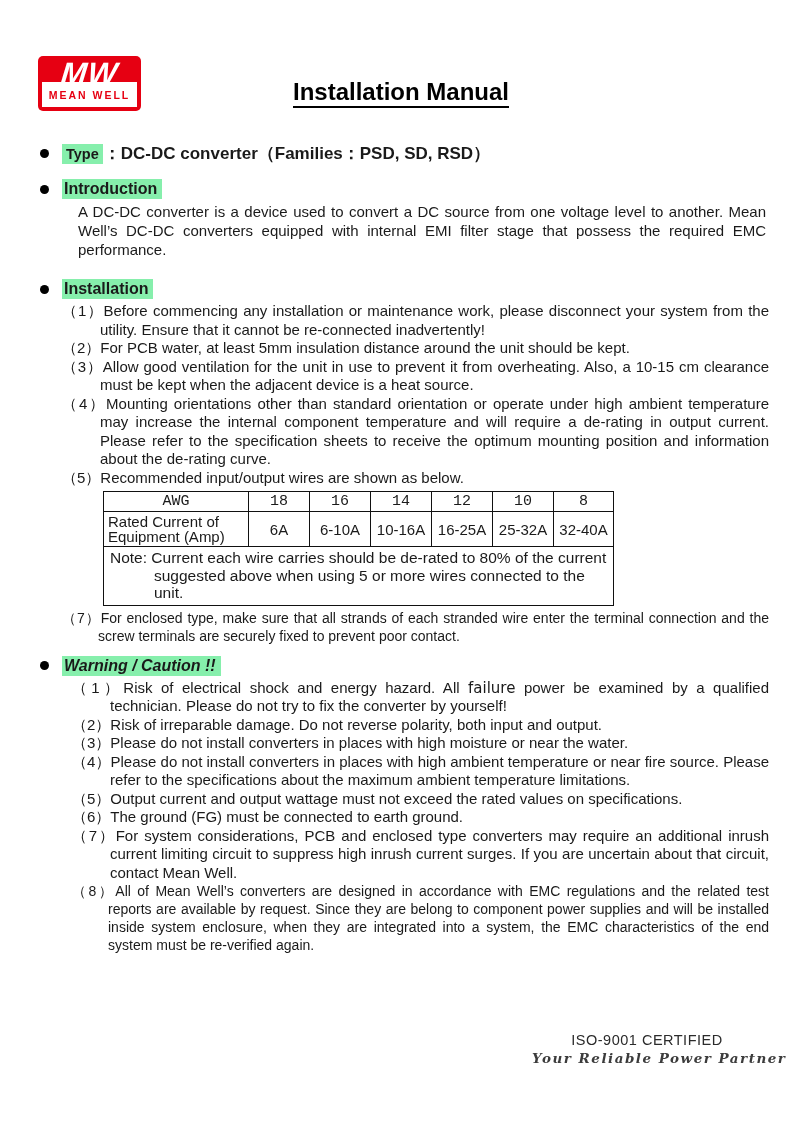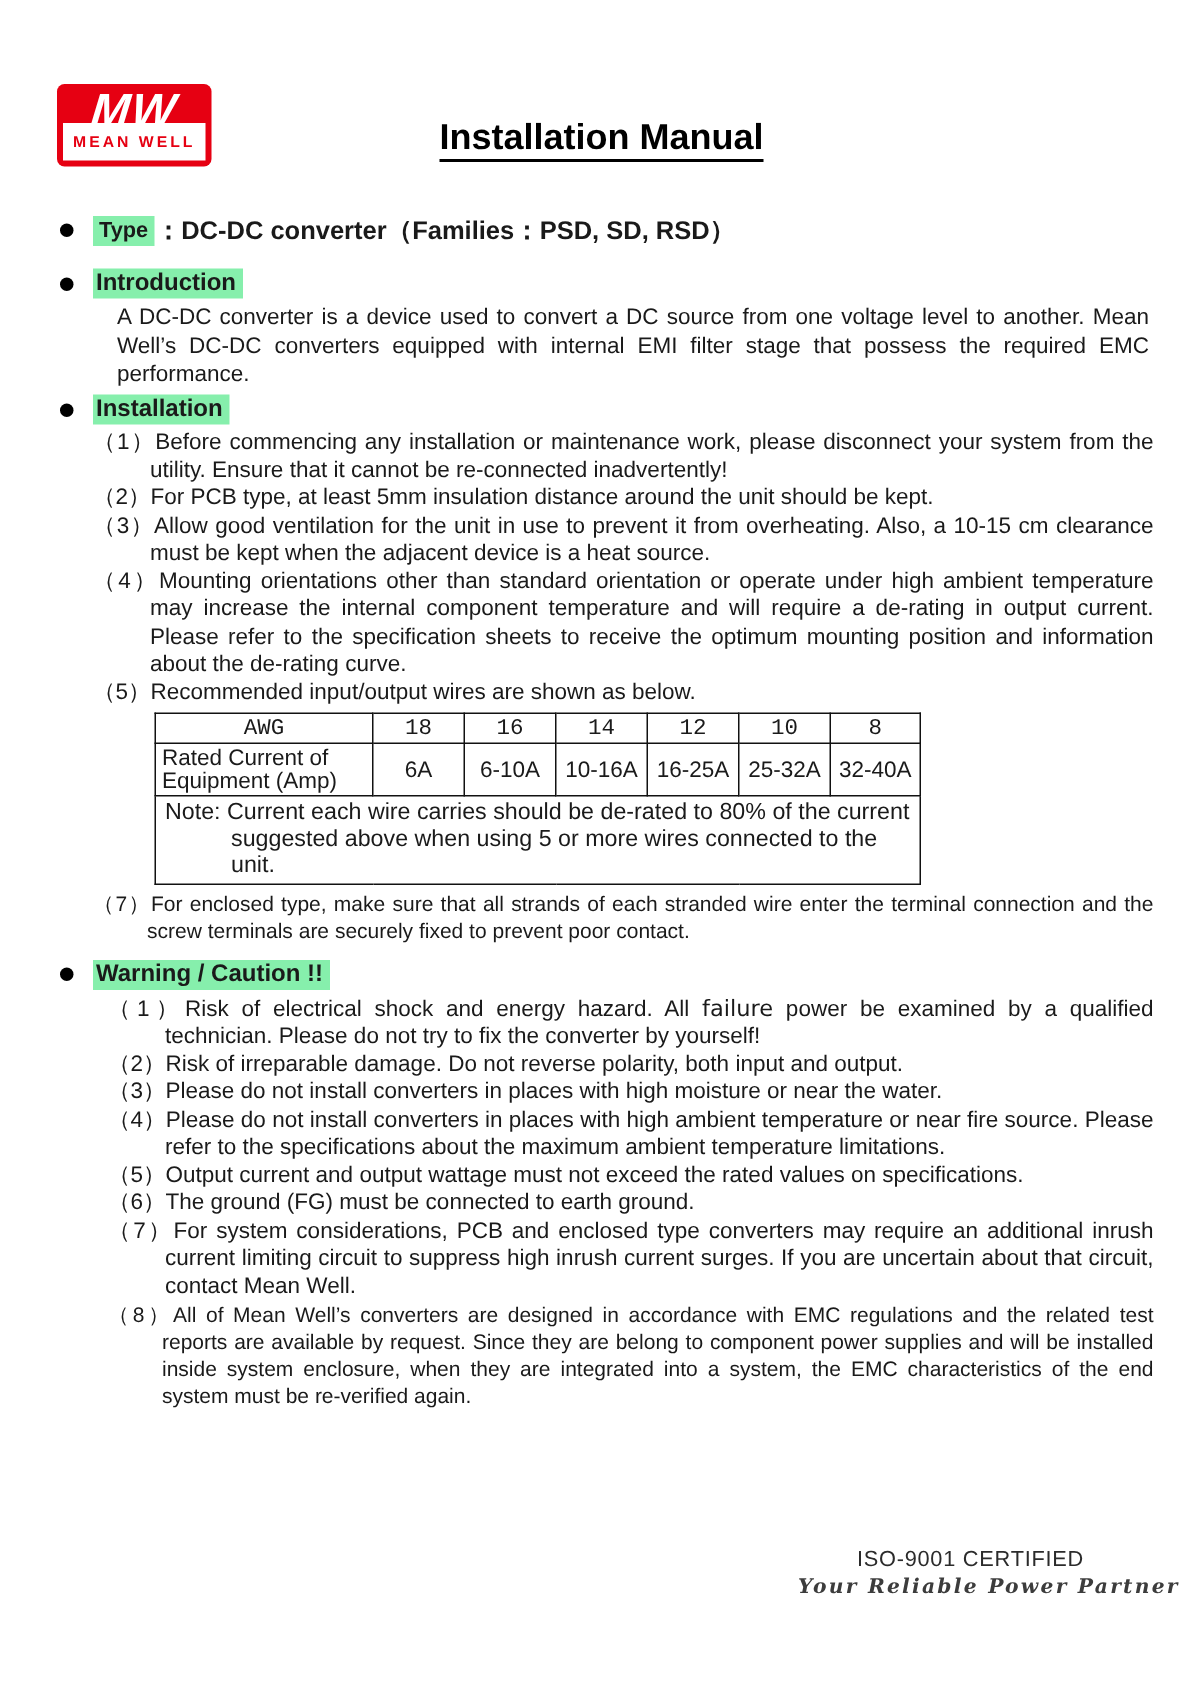--- a/index.html
+++ b/index.html
@@ -68,22 +68,22 @@
   .wire-table .note { padding:2px 6px 3px 6px; font-size:15.5px; line-height:17.5px; }
   .note-l2 { padding-left:44px; }
   
   .footer { position:absolute; top:1032px; right:40px; width:230px; text-align:center; }
   .iso { font-size:14.5px; letter-spacing:0.5px; color:#2b2b2b; }
   .tagline {
     margin-top:2px; font-family:"DejaVu Serif", serif; font-style:italic; font-weight:bold;
     font-size:13.5px; letter-spacing:1.5px; color:#3c3c3c; white-space:nowrap;text-align:right;
   }
   .mt14 { margin-top:14px; }
-  .mt11 { margin-top:11px; }
-  .mt12 { margin-top:4px; }
+  .mt11 { margin-top:11px;font-style:italic; }
+  .mt12 { margin-top:20px; }
 </style>
 </head>
 <body>
 
 <div class="page">
 
   <div class="header">
     <div class="logo">
       <div class="logo-mw">MW</div>
       <div class="logo-band">
@@ -107,21 +107,21 @@
   </div>
   <p class="intro-body">A DC-DC converter is a device used to convert a DC source from one voltage level to another. Mean Well’s DC-DC converters equipped with internal EMI filter stage that possess the required EMC performance.</p>
 
   <div class="sec-row mt12">
     <span class="bullet"></span>
     <span class="hl sec-heading">Installation</span>
   </div>
 
   <div class="items">
     <div class="item"><span class="num">（1）</span><span>Before commencing any installation or maintenance work, please disconnect your system from the utility. Ensure that it cannot be re-connected inadvertently!</span></div>
-    <div class="item"><span class="num">（2）</span><span>For PCB type, at least 5mm insulation distance around the unit should be kept.</span></div>
+    <div class="item"><span class="num">（2）</span><span>For PCB water, at least 5mm insulation distance around the unit should be kept.</span></div>
     <div class="item"><span class="num">（3）</span><span>Allow good ventilation for the unit in use to prevent it from overheating. Also, a 10-15 cm clearance must be kept when the adjacent device is a heat source.</span></div>
     <div class="item"><span class="num">（4）</span><span>Mounting orientations other than standard orientation or operate under high ambient temperature may increase the internal component temperature and will require a de-rating in output current. Please refer to the specification sheets to receive the optimum mounting position and information about the de-rating curve.</span></div>
     <div class="item"><span class="num">（5）</span><span>Recommended input/output wires are shown as below.</span></div>
   </div>
 
   <table class="wire-table">
     <colgroup>
       <col style="width:145px">
         <col style="width:61px">
         <col style="width:61px">

